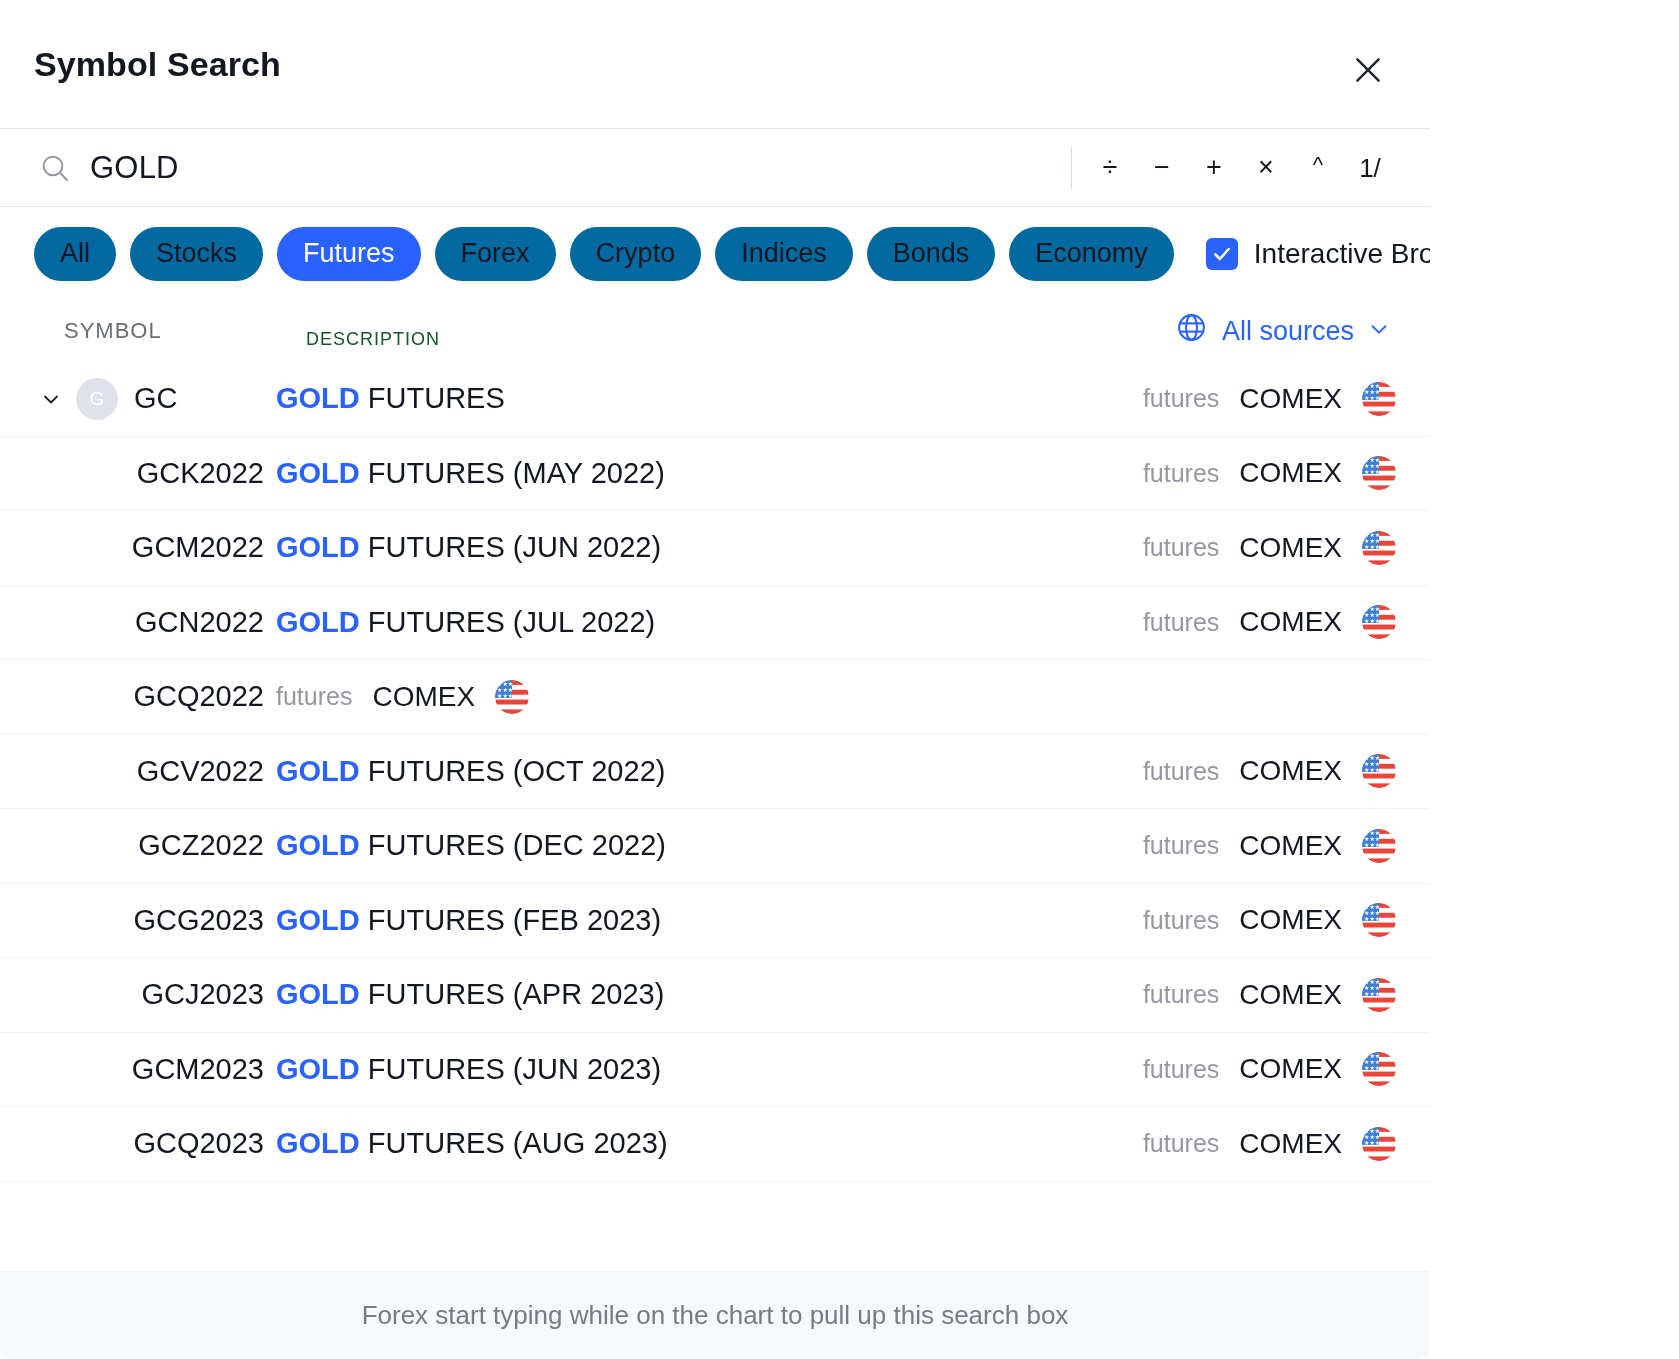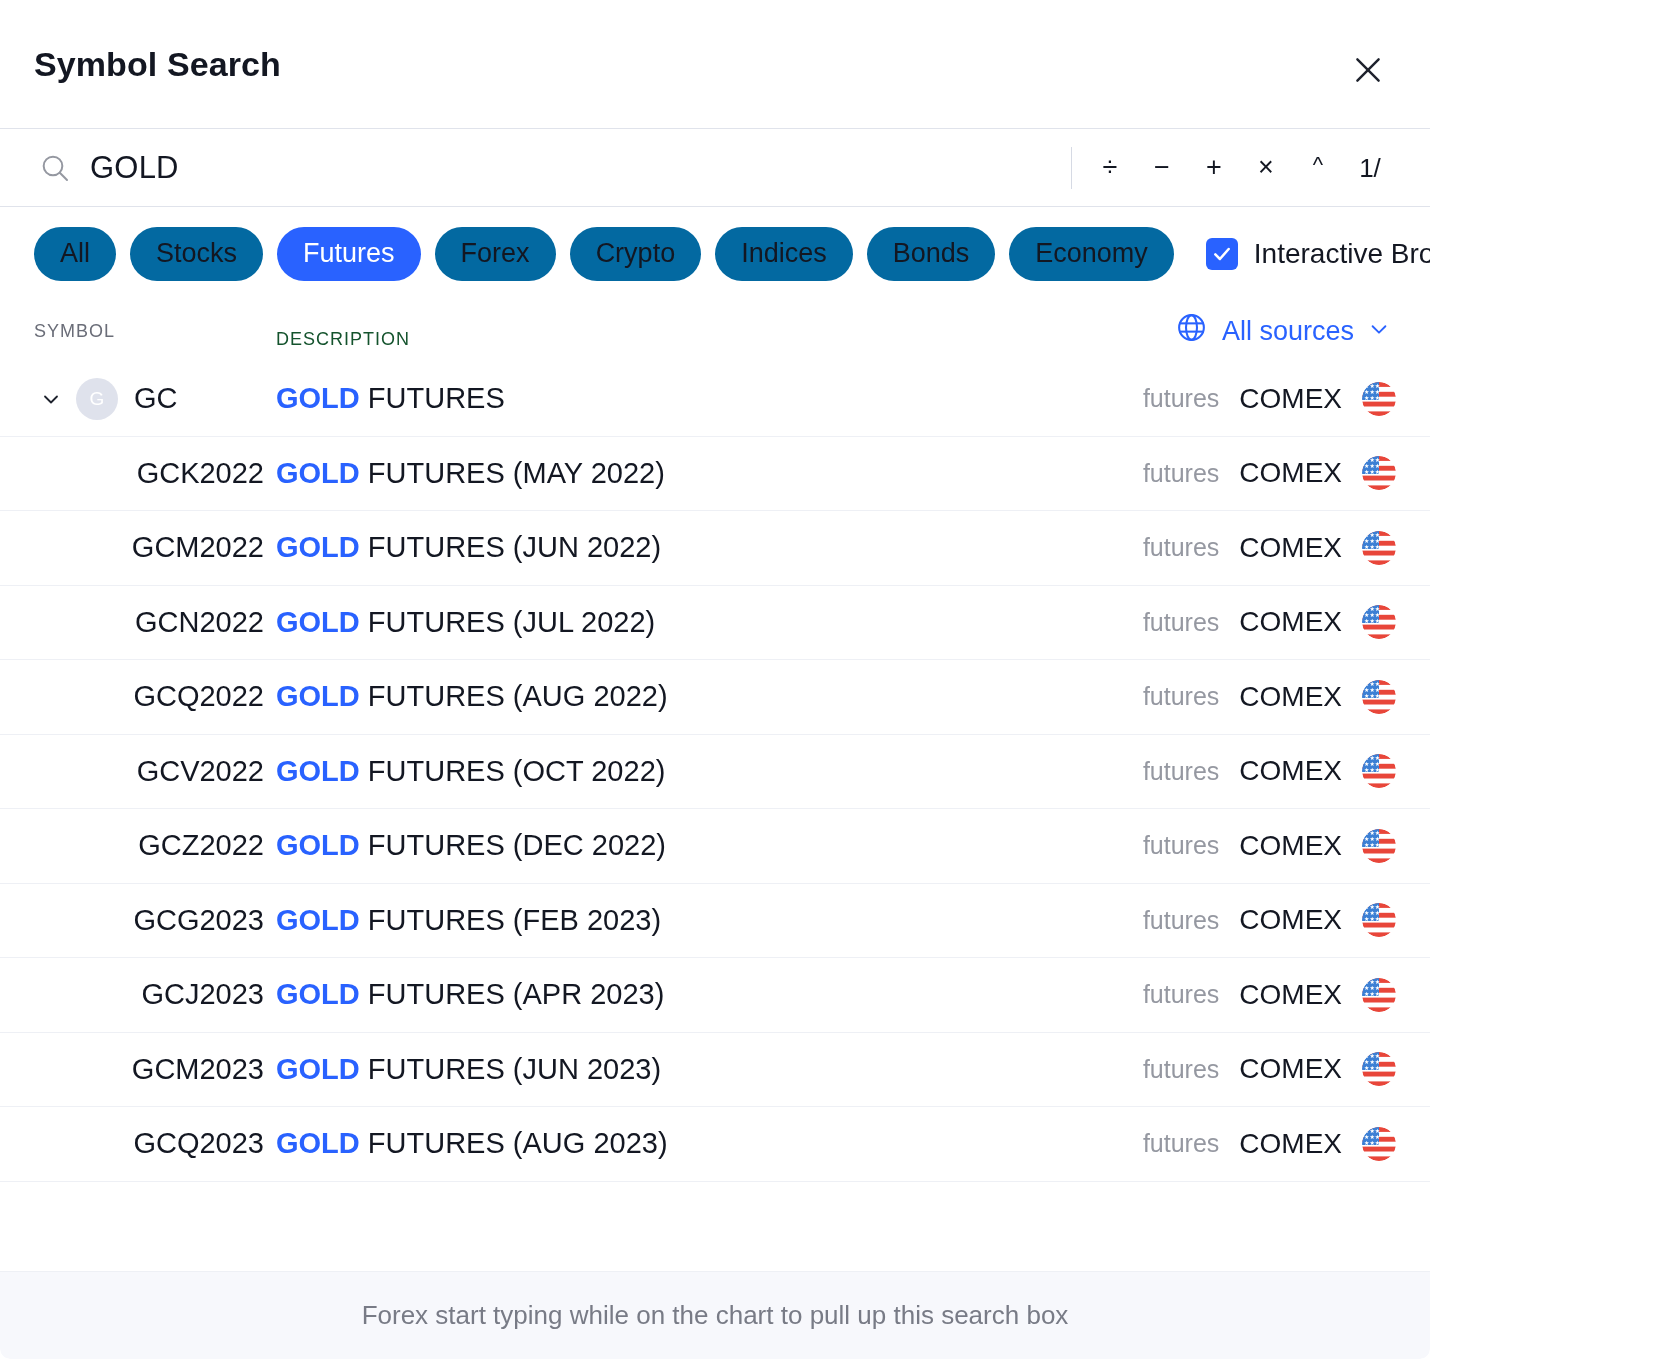--- a/index.html
+++ b/index.html
@@ -166,24 +166,25 @@
   .col-head {
     height: 62px;
     flex: 0 0 62px;
     display: flex;
     align-items: center;
     padding: 0 34px;
     position: relative;
   }
   .col-symbol {
     width: 242px;
-    font-size: 18px;
+    font-size: 22px;
     letter-spacing: 1.0px;
     color: #6a6d78;
     text-transform: uppercase;
+    margin-left: 30px;
   }
   .col-desc {
     flex: 1;
     font-size: 18px;
     letter-spacing: 1.0px;
     color: #14532d;
     text-transform: uppercase;
     margin-top: 16px;
   }
   .sources {
@@ -512,23 +513,20 @@
               </g>
             </svg>
         </span>
       </div>
     </div>
 
     <div class="row">
       <div class="cell-symbol child">
         <span>GCQ2022</span>
       </div>
-      <div class="cell-desc">
-        <span class="hl">GOLD</span><span> FUTURES (AUG 2022)</span>
-      </div>
       <div class="cell-meta">
         <span class="meta-type">futures</span>
         <span class="meta-exch">COMEX</span>
         <span class="flag">
           <svg width="34" height="34" viewBox="0 0 34 34">
               <defs>
                 <clipPath id="c4">
                   <circle cx="17" cy="17" r="17"></circle>
                 </clipPath>
               </defs>

